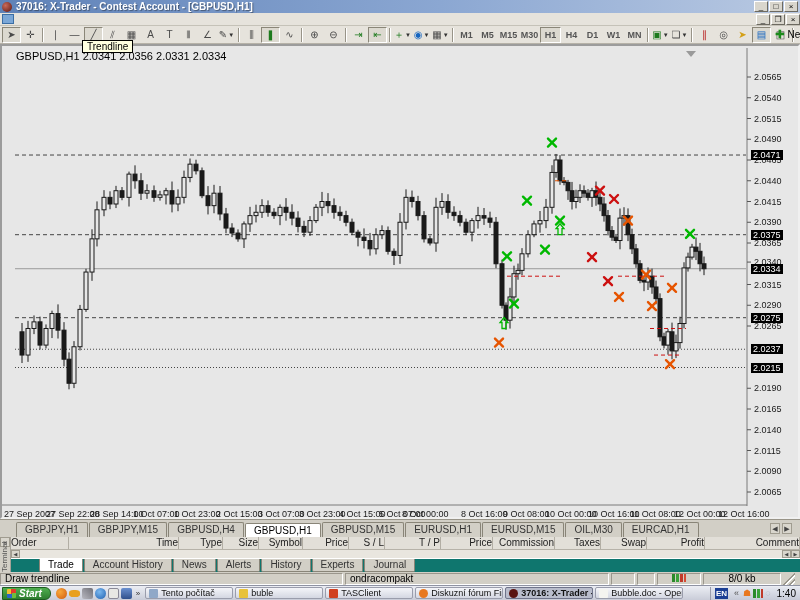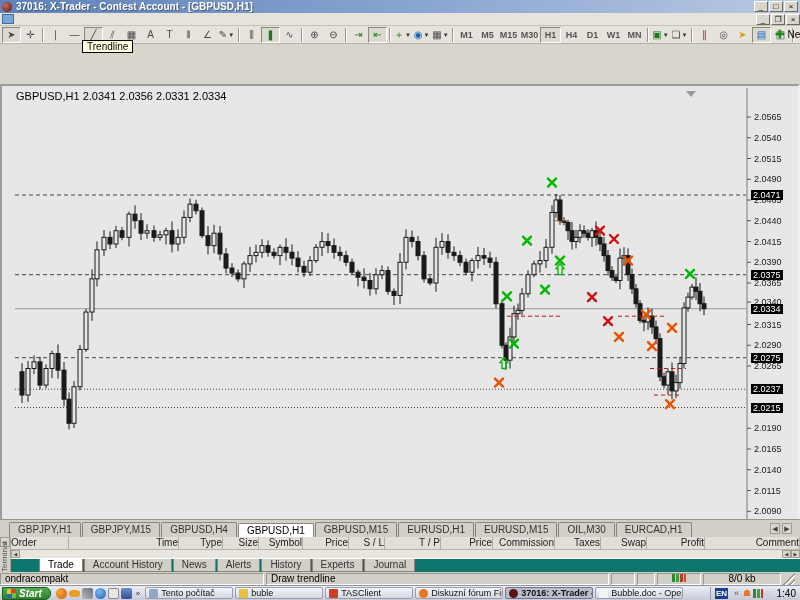--- a/index.html
+++ b/index.html
@@ -36,31 +36,31 @@
   .tb-btn.period { font-size:9px; font-weight:bold; color:#555; min-width:21px; }
   #neworder-btn { display:flex; align-items:center; font-size:10px; color:#000; padding:0 3px; height:16px; }
   #neworder-btn .plus { color:#1c8a1c; font-weight:bold; margin-right:3px; font-size:11px; }
 
   
   #tooltip { position:absolute; left:82px; top:40px; background:#ffffe1; border:1px solid #000;
     font-size:10px; padding:0 4px; height:13px; line-height:12px; z-index:60; }
 
   
   #chartwin { position:absolute; left:0; top:44px; width:800px; height:475px;
-    border:2px inset #f0f0f0; background:#e7e7e7;margin-top:40px; }
+    border:2px inset #f0f0f0; background:#e7e7e7; }
   #chartsvg { position:absolute; left:0; top:0; }
   #chart-header { position:absolute; left:14px; top:4px; font-size:11px; color:#000; z-index:5; white-space:nowrap; }
   .axlabel { position:absolute; left:752px; font-size:9px; color:#1a1a1a; line-height:9px; }
   .axbadge { position:absolute; left:749px; background:#000; color:#fff; font-size:9px;
     line-height:10px; padding:0 2px; z-index:6; }
   .tlabel { position:absolute; top:463px; font-size:9px; color:#1a1a1a; white-space:nowrap; }
 
   
   #charttabs { position:absolute; left:0; top:519px; width:800px; height:18px; background:#d2cfc6;
-    border-top:1px solid #989488; display:flex; align-items:flex-end; padding-left:9px; }
+    border-top:1px solid #989488; display:flex; align-items:flex-end; padding-left:16px; }
   .ctab { font-size:10px; padding:1px 8px 2px 8px; border:1px solid #898578; border-bottom:none;
     background:#d2cfc6; color:#333; margin-right:1px; border-radius:2px 2px 0 0; white-space:nowrap; }
   .ctab.active { background:#fff; font-weight:normal; color:#000; position:relative; top:1px; }
   #charttabs .tab-arrows { margin-left:auto; margin-right:8px; display:flex; gap:2px; align-self:center; }
   .mini-arrow { width:10px; height:11px; font-size:7px; line-height:10px; text-align:center;
     color:#444; background:#d9d6cd; border:1px solid #a09c90; }
 
   
   #term-strip { position:absolute; left:0; top:537px; width:11px; height:35px; background:#d2cfc6;
     border-right:1px solid #a6a298; }
@@ -739,22 +739,22 @@
     <span class="termtab active">Trade</span>
     <span class="termtab">Account History</span>
     <span class="termtab">News</span>
     <span class="termtab">Alerts</span>
     <span class="termtab">History</span>
     <span class="termtab">Experts</span>
     <span class="termtab">Journal</span>
   </div>
 
 <div id="statusbar">
+  <div class="spanel" style="width:343px;">Draw trendline</div>
   <div class="spanel" style="width:264px;">ondracompakt</div>
-  <div class="spanel" style="width:343px;">Draw trendline</div>
   <div class="spanel" style="width:24px;"></div>
   <div class="spanel" style="width:18px;"></div>
   <div class="spanel" style="width:44px;text-align:center;"><span class="bars-icon"></span></div>
   <div class="spanel" style="width:78px;text-align:center;">8/0 kb</div>
   <div class="grip"></div>
 </div>
 
 <div id="taskbar">
   <div id="startbtn">
     <span class="flag"></span>

